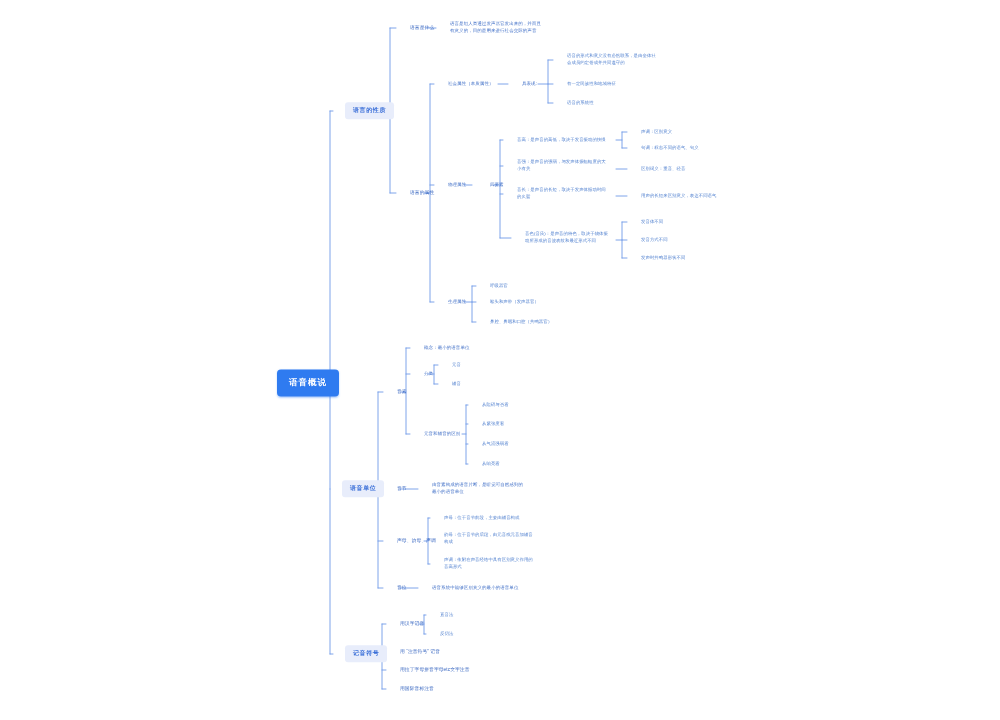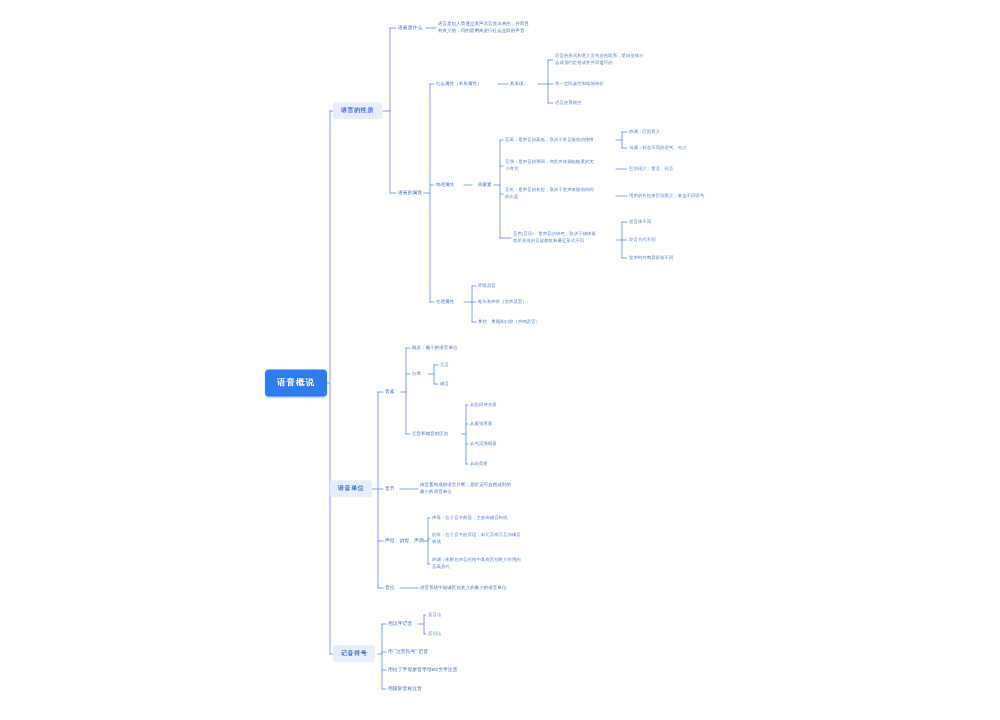--- a/index.html
+++ b/index.html
@@ -23,20 +23,21 @@
     pointer-events: none;
   }
   .node {
     position: absolute;
     color: #2f5fc4;
     font-size: 4.6px;
     line-height: 1.55;
     letter-spacing: 0.05px;
     white-space: pre-line;
     transform: translateY(-50%);
+    margin-left: 12px;
   }
   .node.root {
     background: #2f7bf0;
     color: #ffffff;
     font-size: 8.5px;
     font-weight: bold;
     padding: 7px 12px;
     border-radius: 4px;
     letter-spacing: 1px;
     white-space: nowrap;

